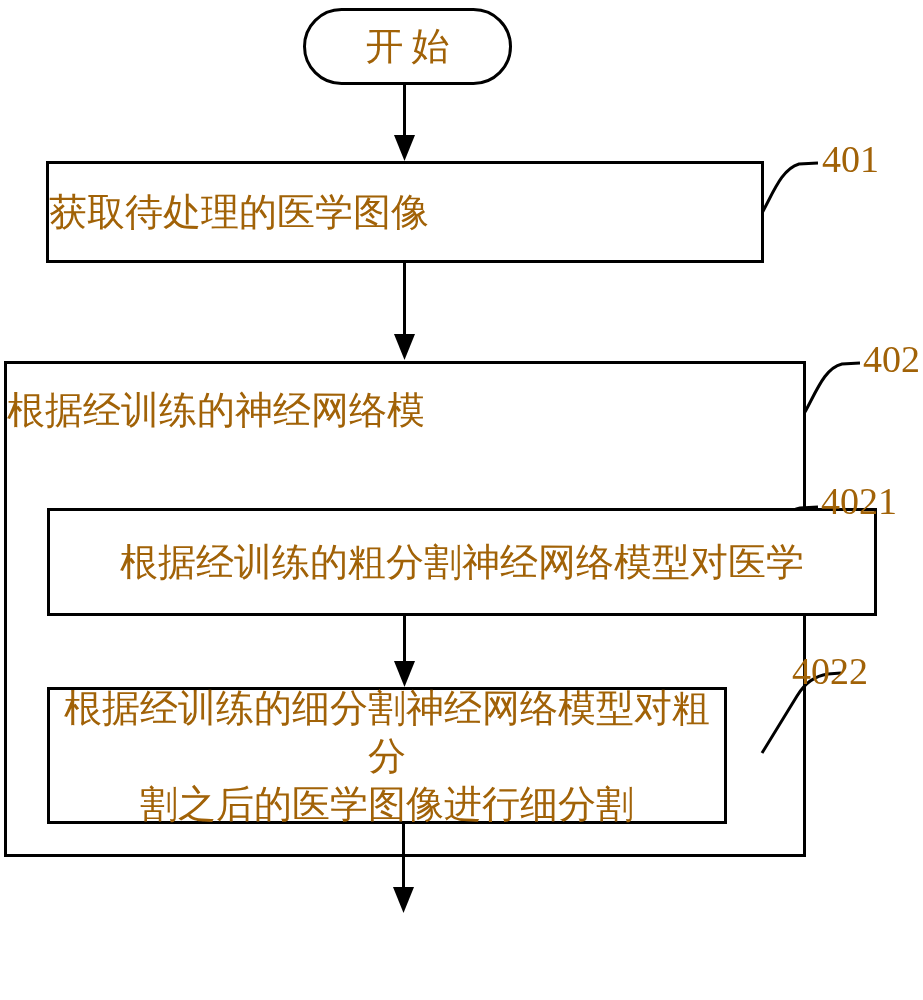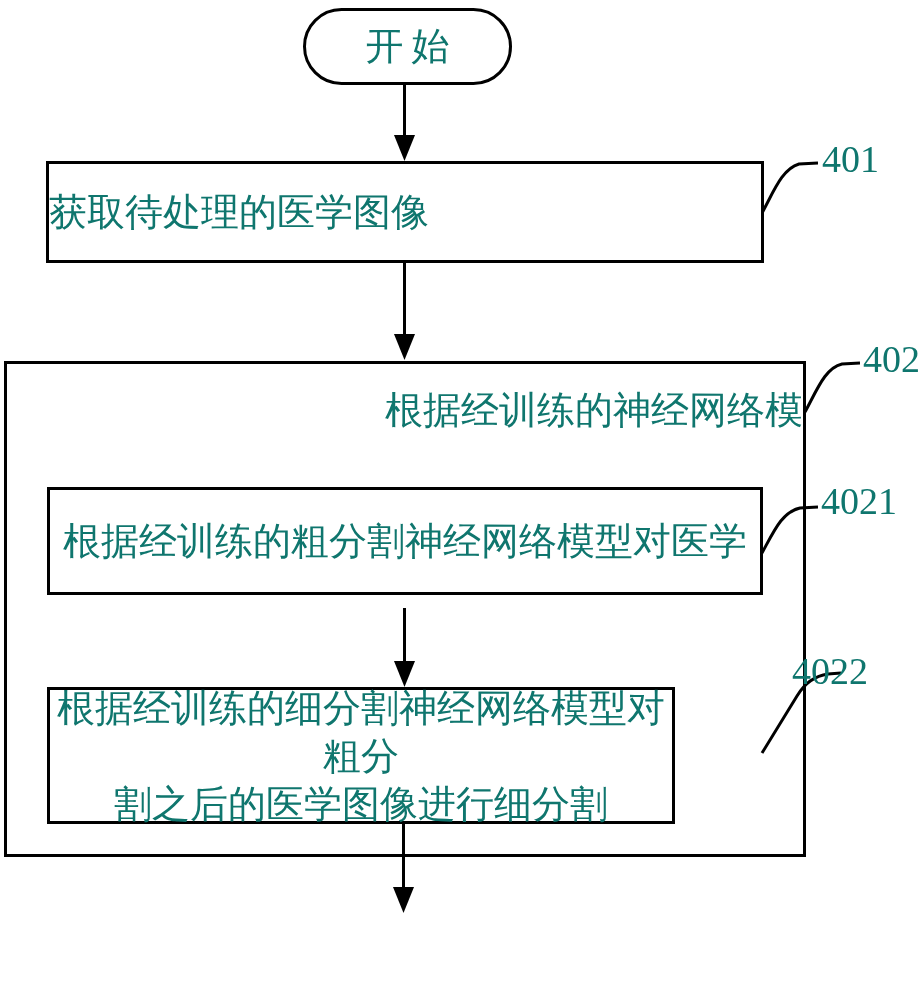--- a/index.html
+++ b/index.html
@@ -5,21 +5,21 @@
   html, body {
     margin: 0;
     padding: 0;
     background: #ffffff;
   }
   .canvas {
     position: relative;
     width: 923px;
     height: 1000px;
     background: #ffffff;
-    color: #0f766e;
+    color: #a16207;
     font-family: "Liberation Serif", "DejaVu Serif", serif;
     overflow: hidden;
   }
   svg.overlay {
     position: absolute;
     left: 0;
     top: 0;
     width: 923px;
     height: 1000px;
   }
@@ -60,36 +60,36 @@
     display: flex; align-items: center; justify-content: flex-start;
     font-size: 38px;
   }
   #box402 {
     left: 4px; top: 361px; width: 802px; height: 496px;
     background: transparent;
   }
   #box402 .hdr {
     position: absolute;
     top: 22px; left: 0; width: 100%;
-    text-align: right;
+    text-align: left;
     font-size: 38px;
     line-height: 48px;
   }
   .inner {
     display: flex;
     align-items: center;
     justify-content: center;
   }
   .inner .btext {
     text-align: center;
     font-size: 38px;
     line-height: 48px;
   }
-  #box4021 { left: 40px; top: 123px; width: 716px; height: 108px; align-items: center; }
-  #box4022 { left: 40px; top: 323px; width: 628px; height: 137px; }
+  #box4021 { left: 40px; top: 144px; width: 830px; height: 108px; align-items: center; }
+  #box4022 { left: 40px; top: 323px; width: 680px; height: 137px; }
 
   .ref {
     position: absolute;
     font-weight: normal;
     font-size: 38px;
     line-height: 1;
     white-space: nowrap;
   }
   #ref401  { left: 822px; top: 140px; }
   #ref402  { left: 863px; top: 340px; }

